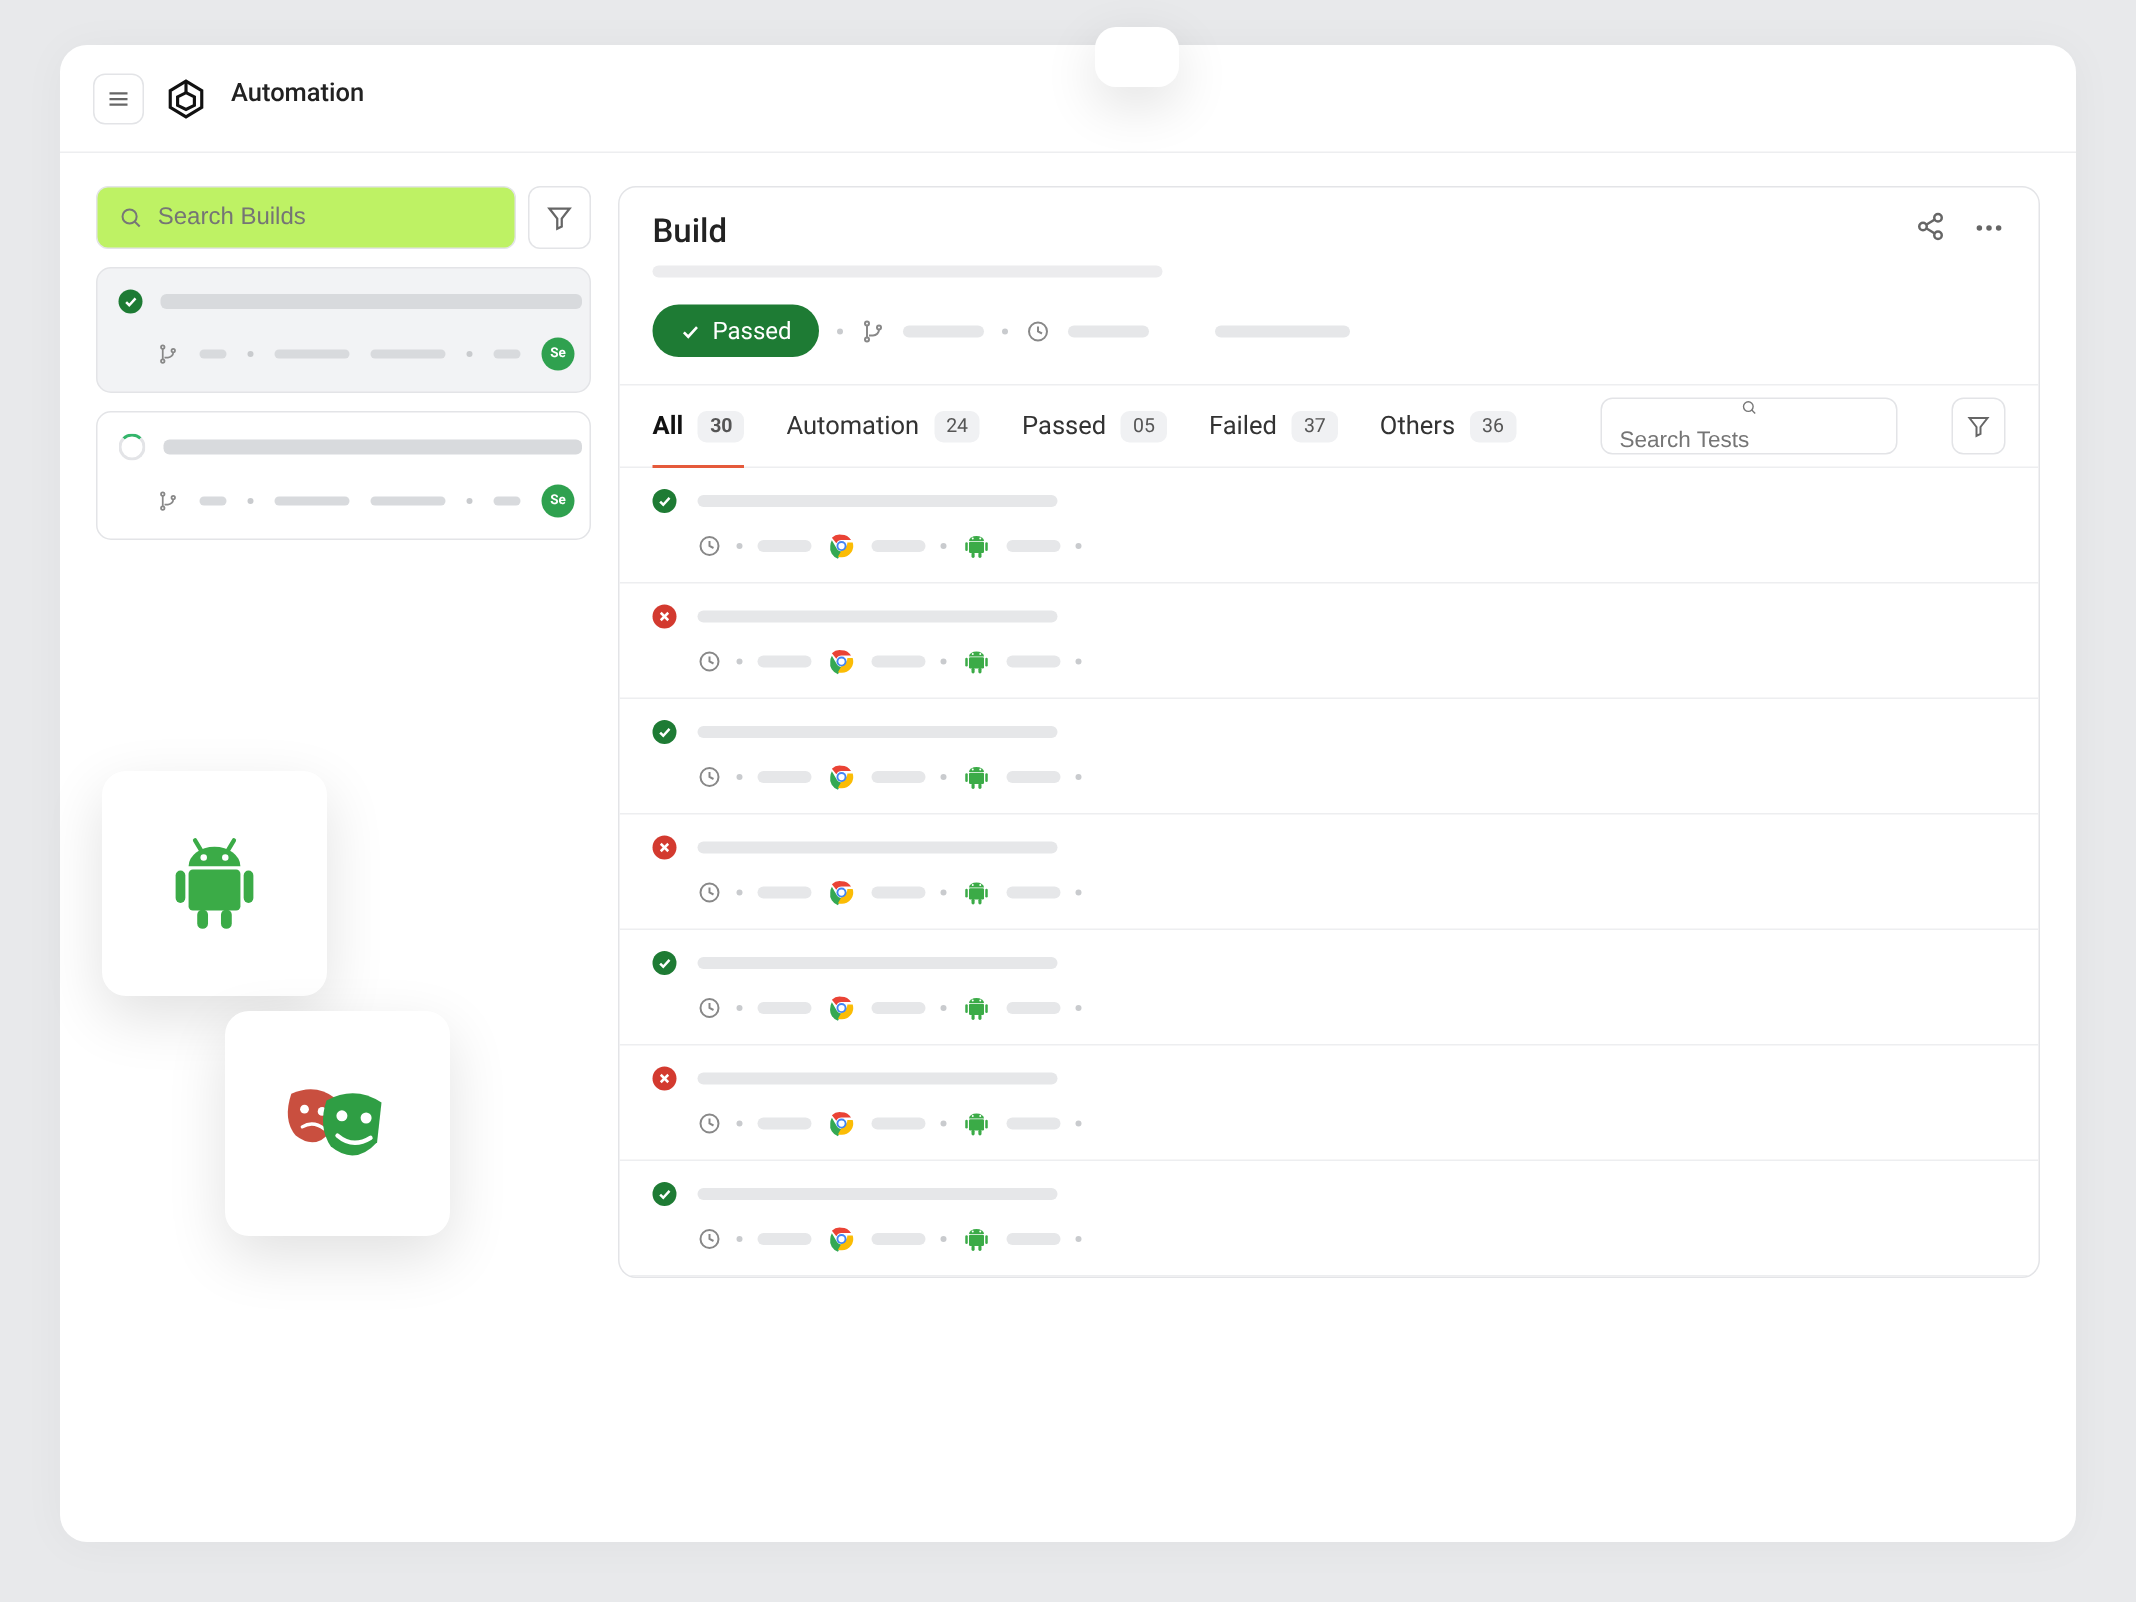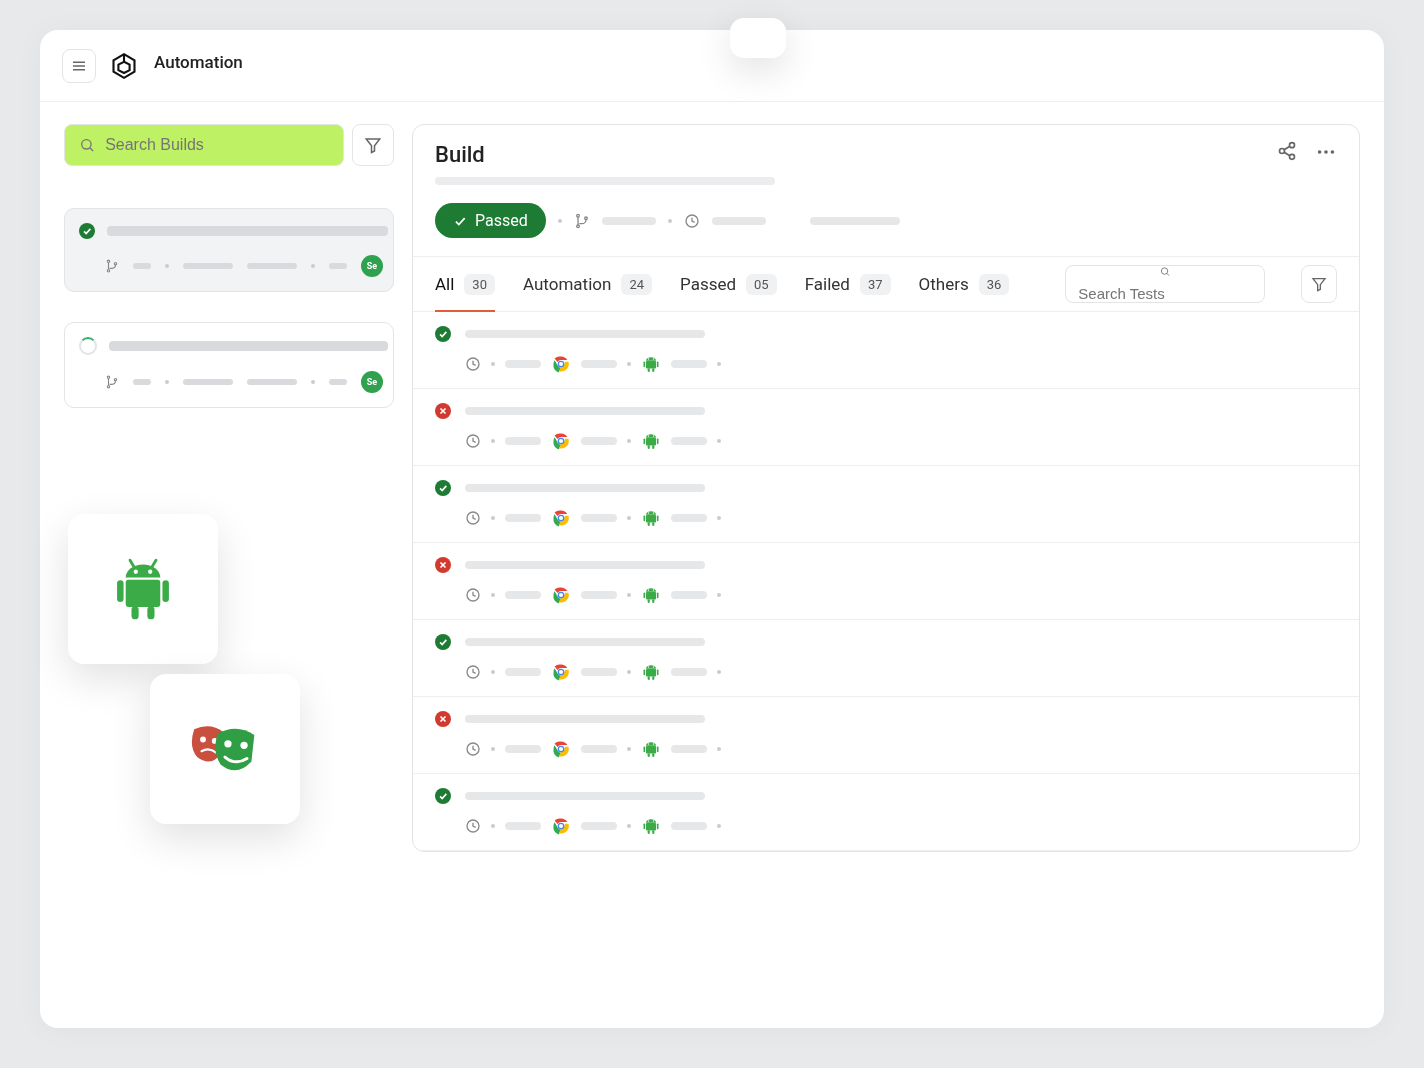--- a/index.html
+++ b/index.html
@@ -66,21 +66,21 @@
     display:flex; align-items:center; gap:10px; padding: 0 14px; height:42px;
   }
   .search input { border:none; background:transparent; outline:none; font-size:16px; color:#444; width:100%; }
   .icon-btn {
     width:42px;height:42px;border:1px solid #e3e4e7;border-radius:8px;
     display:flex;align-items:center;justify-content:center;color:#666;cursor:pointer;
     background:#fff;
   }
 
   .build-card {
-    border:1px solid #e3e4e7; border-radius:10px; padding: 14px 5px 14px 14px; margin-top: 30px;
+    border:1px solid #e3e4e7; border-radius:10px; padding: 14px 5px 14px 14px;
   }
   .build-card.active { background:#f2f3f5; }
   .bc-row1 { display:flex; align-items:center; gap:12px; }
   .bc-row2 { display:flex; align-items:center; gap:14px; margin-top:16px; padding-left:26px;}
   .ph { background:#d8dadd; border-radius:4px; }
   .dot { width:4px;height:4px;background:#c9cbce;border-radius:50%;}
   .status-circle { width:16px;height:16px;border-radius:50%;display:flex;align-items:center;justify-content:center; flex-shrink:0;}
   .status-circle.pass{background:#1e7b34;}
   .status-circle.fail{background:#d33a2f;}
   .spinner { width:18px;height:18px;border:2px solid #e3e4e7;border-top-color:#34b56b;border-radius:50%; animation: spin 1s linear infinite;}
@@ -101,21 +101,21 @@
   .main-header{ padding: 16px 22px 0 22px; }
   .mh-top { display:flex; align-items:flex-end; justify-content:space-between; }
   .mh-title{ font-size:22px; color:#222; font-weight:500; }
   .mh-icons{ display:flex; gap:18px; color:#777;}
   .mh-skel{ margin-top:10px; height:8px; width:340px; background:#ececee; border-radius:4px;}
   .mh-meta{ display:flex;align-items:center;gap:12px; margin-top:18px; margin-bottom:18px;}
   .passed-pill{ background:#1e7b34; color:#fff; border-radius:20px; padding:8px 18px; font-size:16px; display:flex;align-items:center;gap:8px;}
 
   .tabs-row{ border-top:1px solid #edeef0; border-bottom:1px solid #edeef0; padding:0 22px; display:flex; align-items:center; gap:28px; height:56px;}
   .tab{ display:flex; align-items:center; gap:10px; font-size:17px; color:#333; cursor:pointer; height:100%; position:relative;}
-  .tab.active{ color:#111; font-weight:400;}
+  .tab.active{ color:#111; font-weight:700;}
   .tab.active::after{content:"";position:absolute;left:0;right:0;bottom:-1px;height:2px;background:#e55a3b;}
   .count-badge{ background:#f0f1f3; color:#555; border-radius:6px; padding:3px 8px; font-size:13px;}
   .tabs-spacer{flex:1;}
   .tests-search{ border:1px solid #e3e4e7; border-radius:8px; height:38px; width:210px; display:flex;align-items:center; gap:8px; padding:0 12px;flex-direction:column;}
   .tests-search input{border:none;outline:none;font-size:15px;color:#555;width:100%;}
   .small-icon-btn{width:38px;height:38px;border:1px solid #e3e4e7;border-radius:8px;display:flex;align-items:center;justify-content:center;color:#666;cursor:pointer;}
 
   .test-row{ border-bottom:1px solid #edeef0; padding:14px 22px 14px 22px;}
   .tr-top{display:flex;align-items:center;gap:14px;}
   .tr-bottom{display:flex;align-items:center;gap:10px; padding-left:30px; margin-top:12px;}

